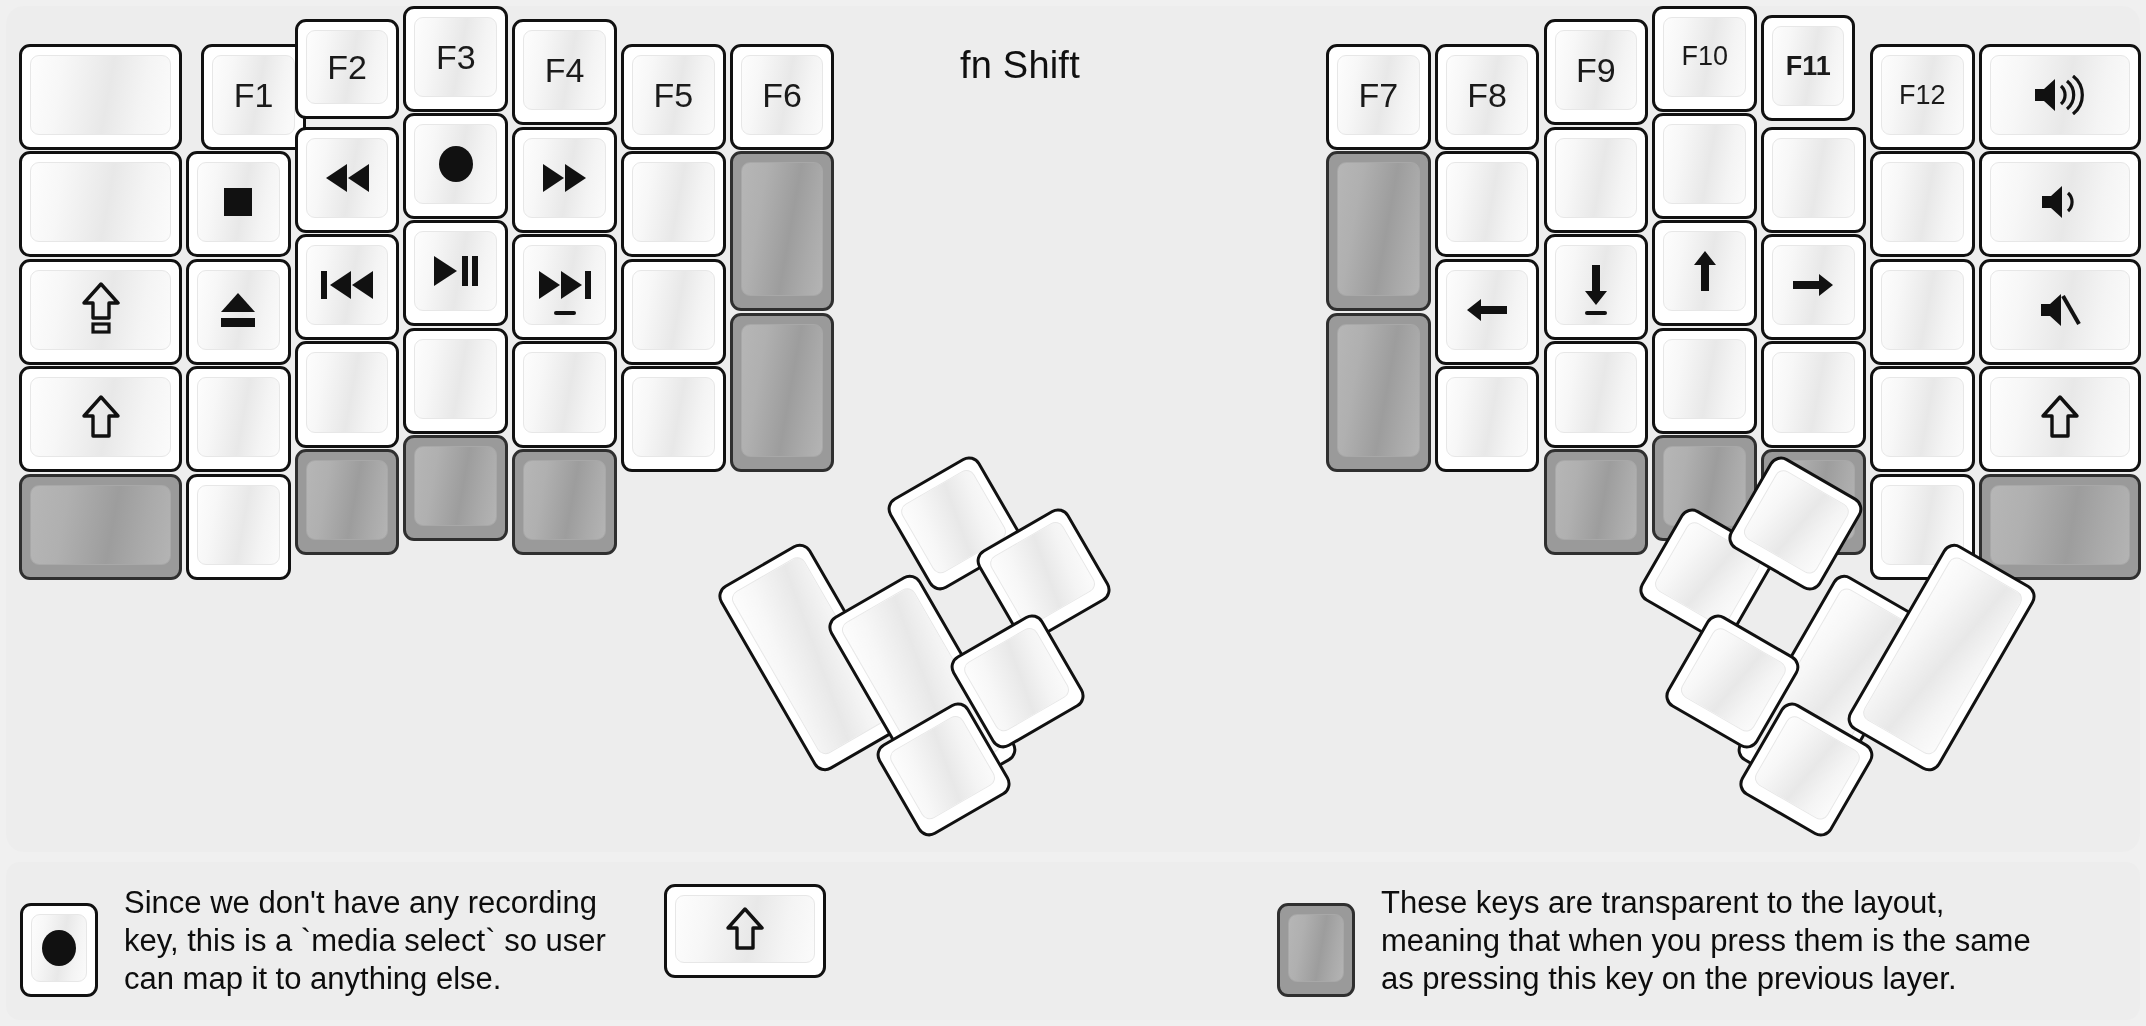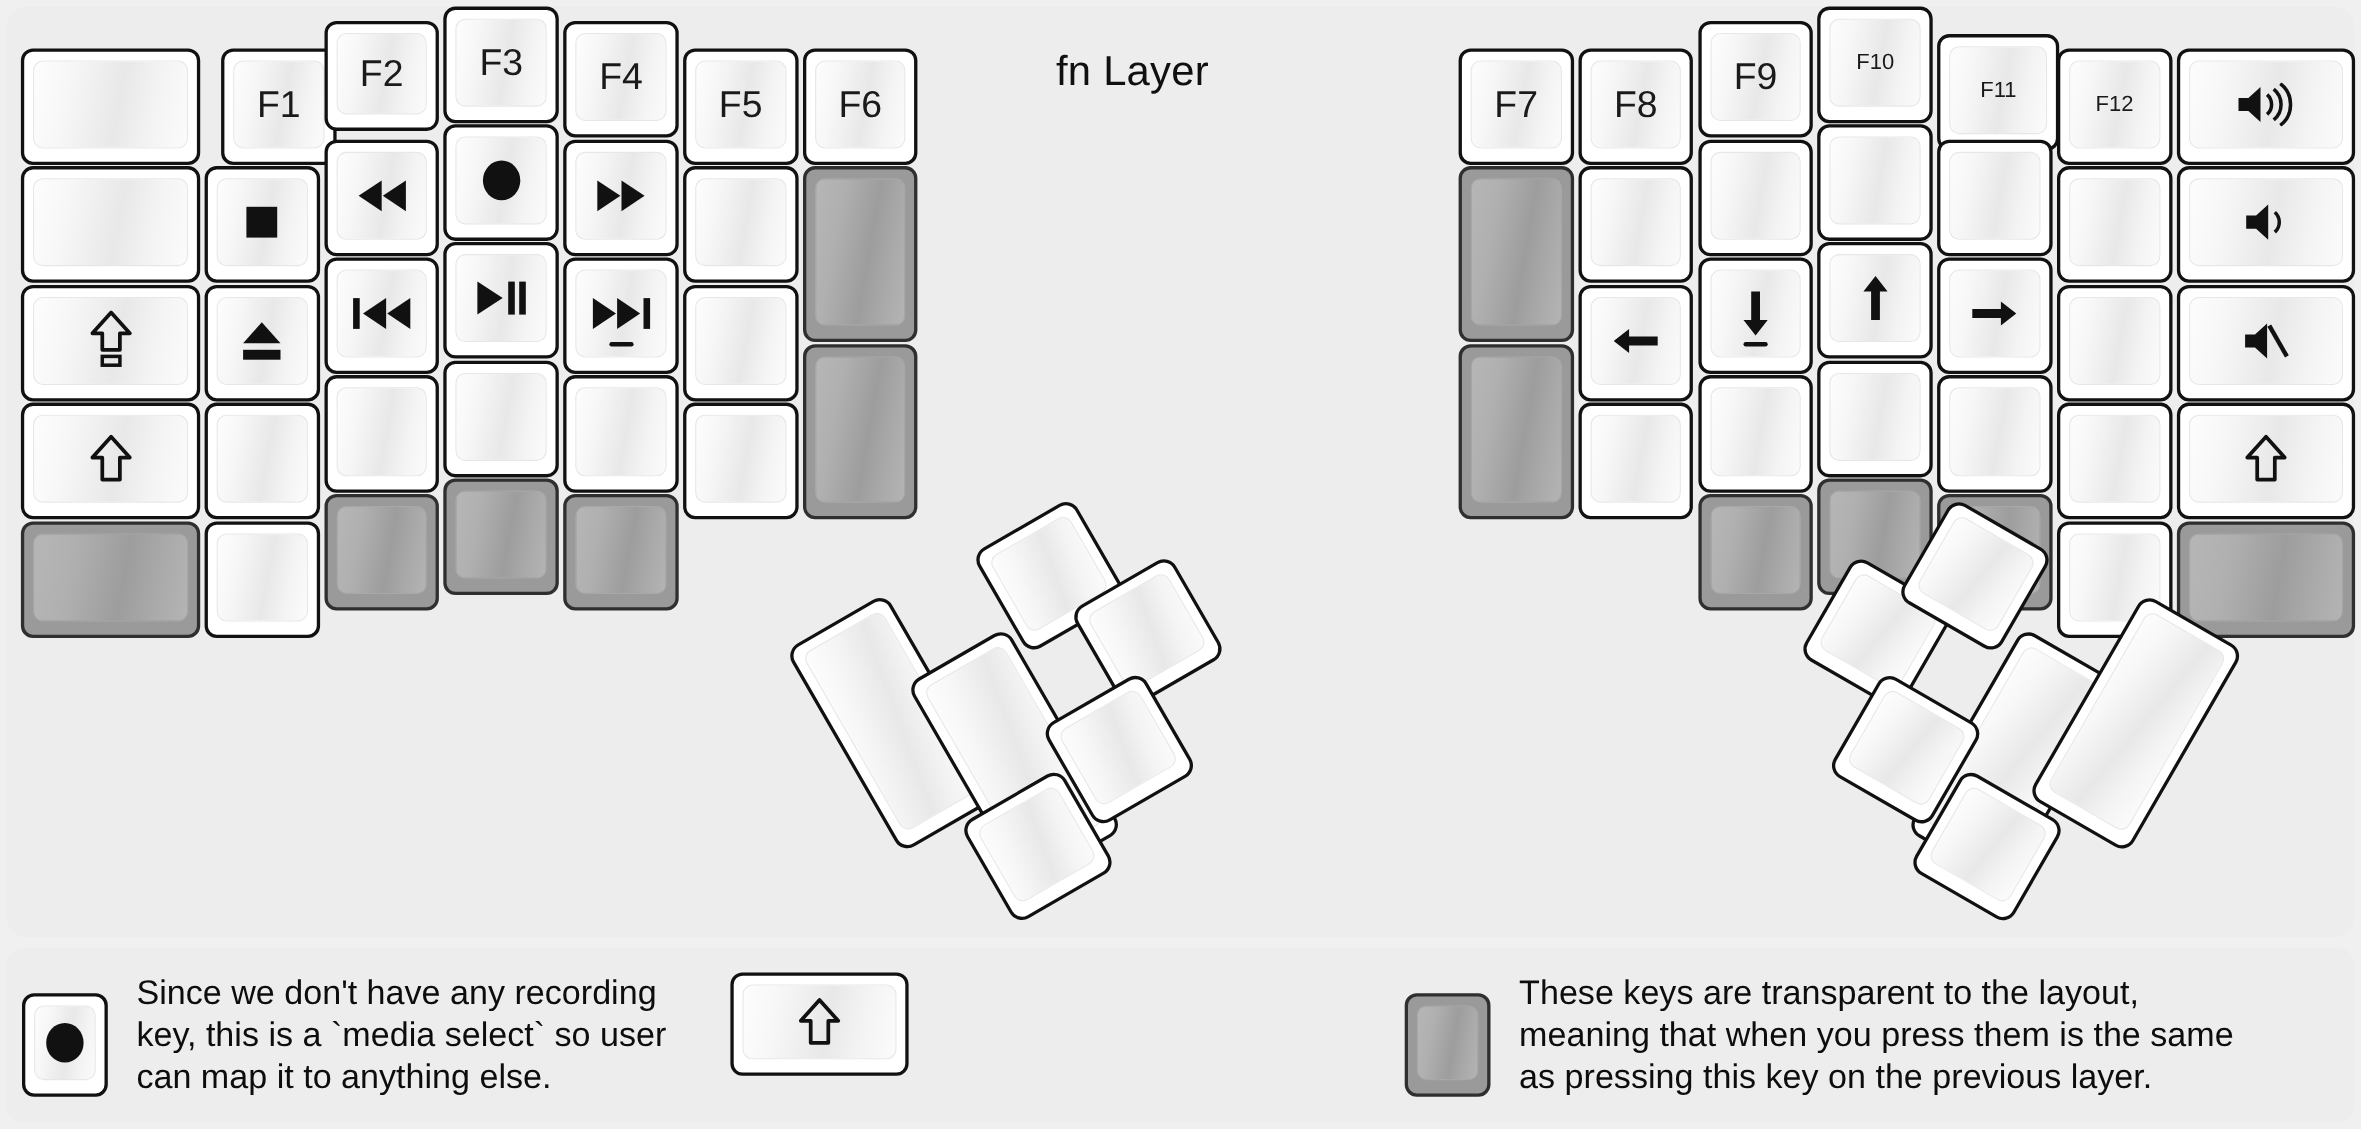--- a/index.html
+++ b/index.html
@@ -45,21 +45,21 @@
   .key.trans .top{
     background:linear-gradient(100deg,#b6b6b6 0%,#b0b0b0 25%,#9d9d9d 58%,#aaaaaa 80%,#b4b4b4 100%);
     border:1px solid #a8a8a8;
   }
   .glyph{
     font-size:34px;color:#1a1a1a;line-height:1;
     font-family:"Liberation Sans", sans-serif;
     display:flex;align-items:center;justify-content:center;
     user-select:none;
   }
-  .glyph.small{font-size:20px;}
+  .glyph.small{font-size:27px;}
   .homebar{
     position:absolute;left:50%;transform:translateX(-50%);
     bottom:9px;width:22px;height:4px;background:#111;border-radius:2px;
   }
 
   
   .key.rot{border-radius:13px;}
 
   
   #title{
@@ -90,21 +90,21 @@
     white-space:pre-line;
   }
 </style>
 </head>
 <body>
 
 <div id="stage">
   <div id="panel"></div>
   <div id="legend-panel"></div>
 
-  <div id="title">fn Layer</div>
+  <div id="title">fn Shift</div>
 
   <div id="keys-layer">
       <div class="key" style="left: 19.278px; top: 44.064px; width: 162.486px; height: 106.029px;">
         <div class="top"></div>
       </div>
       <div class="key" style="left: 19.278px; top: 151.47px; width: 162.486px; height: 106.029px;">
         <div class="top"></div>
       </div>
       <div class="key" style="left: 19.278px; top: 258.876px; width: 162.486px; height: 106.029px;">
         <div class="top">
@@ -368,21 +368,21 @@
             </svg>
           </span>
         </div>
       </div>
       <div class="key" style="left: 1652.4px; top: 327.726px; width: 104.652px; height: 106.029px;">
         <div class="top"></div>
       </div>
       <div class="key trans" style="left: 1652.4px; top: 435.132px; width: 104.652px; height: 106.029px;">
         <div class="top"></div>
       </div>
-      <div class="key" style="left: 1761.18px; top: 31px; width: 111px; height: 106.029px;">
+      <div class="key" style="left: 1761.18px; top: 15px; width: 94px; height: 106.029px; font-weight: bold;">
         <div class="top">
           <span class="glyph small">F11</span>
         </div>
       </div>
       <div class="key" style="left: 1761.18px; top: 126.684px; width: 104.652px; height: 106.029px;">
         <div class="top"></div>
       </div>
       <div class="key" style="left: 1761.18px; top: 234.09px; width: 104.652px; height: 106.029px;">
         <div class="top">
           <span class="glyph">

